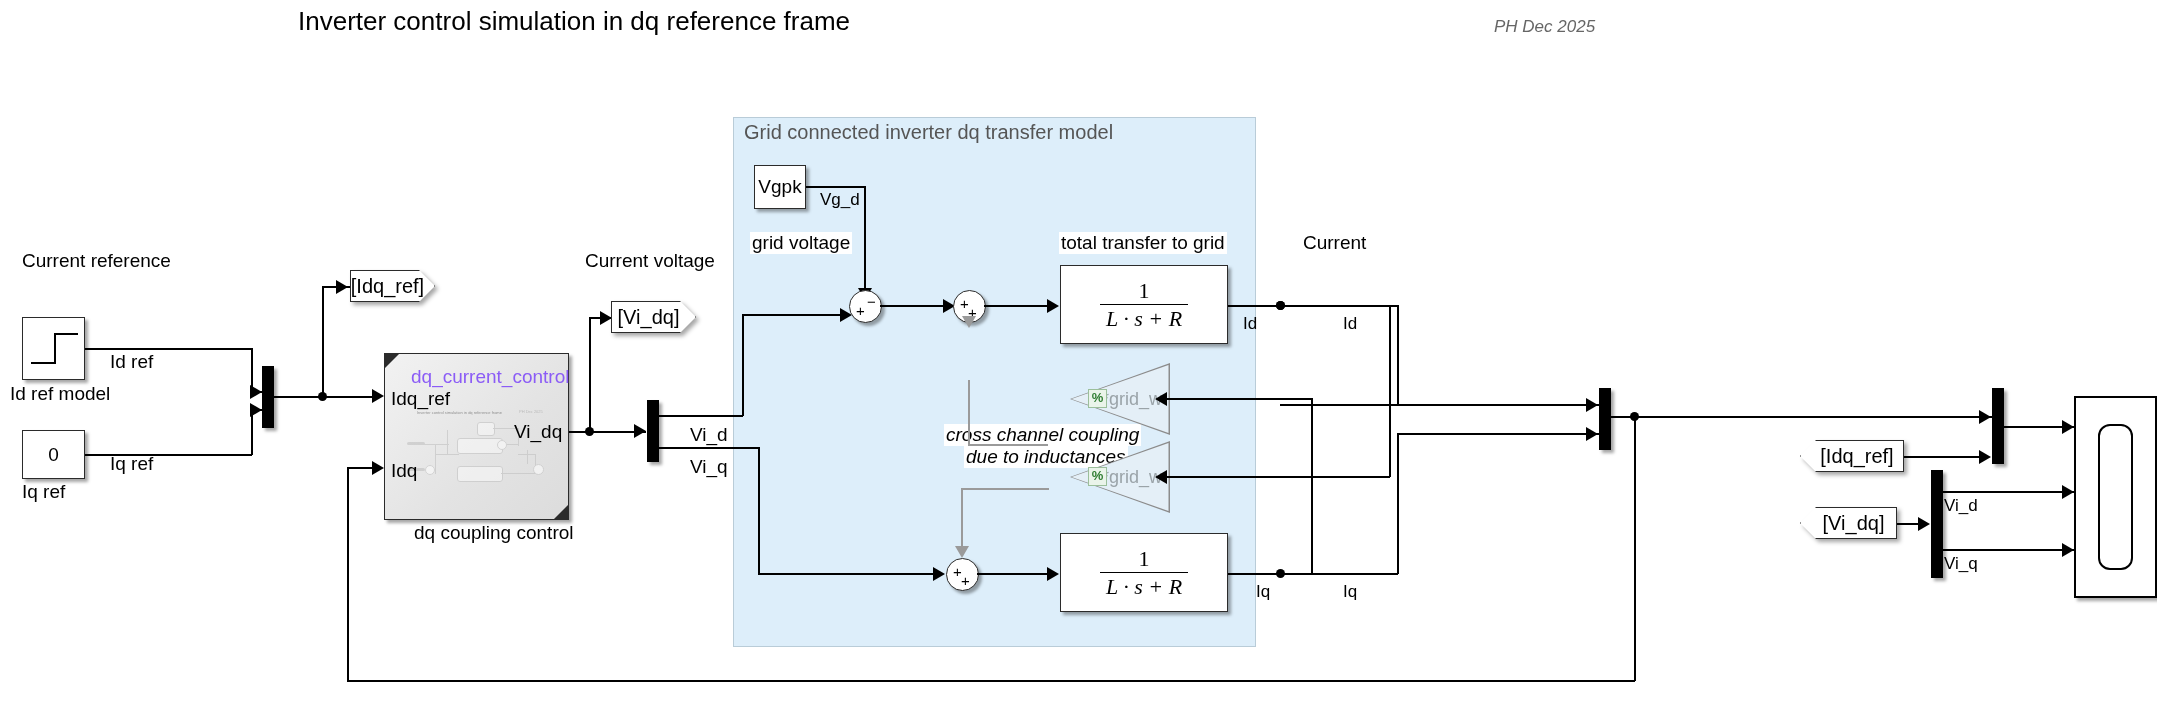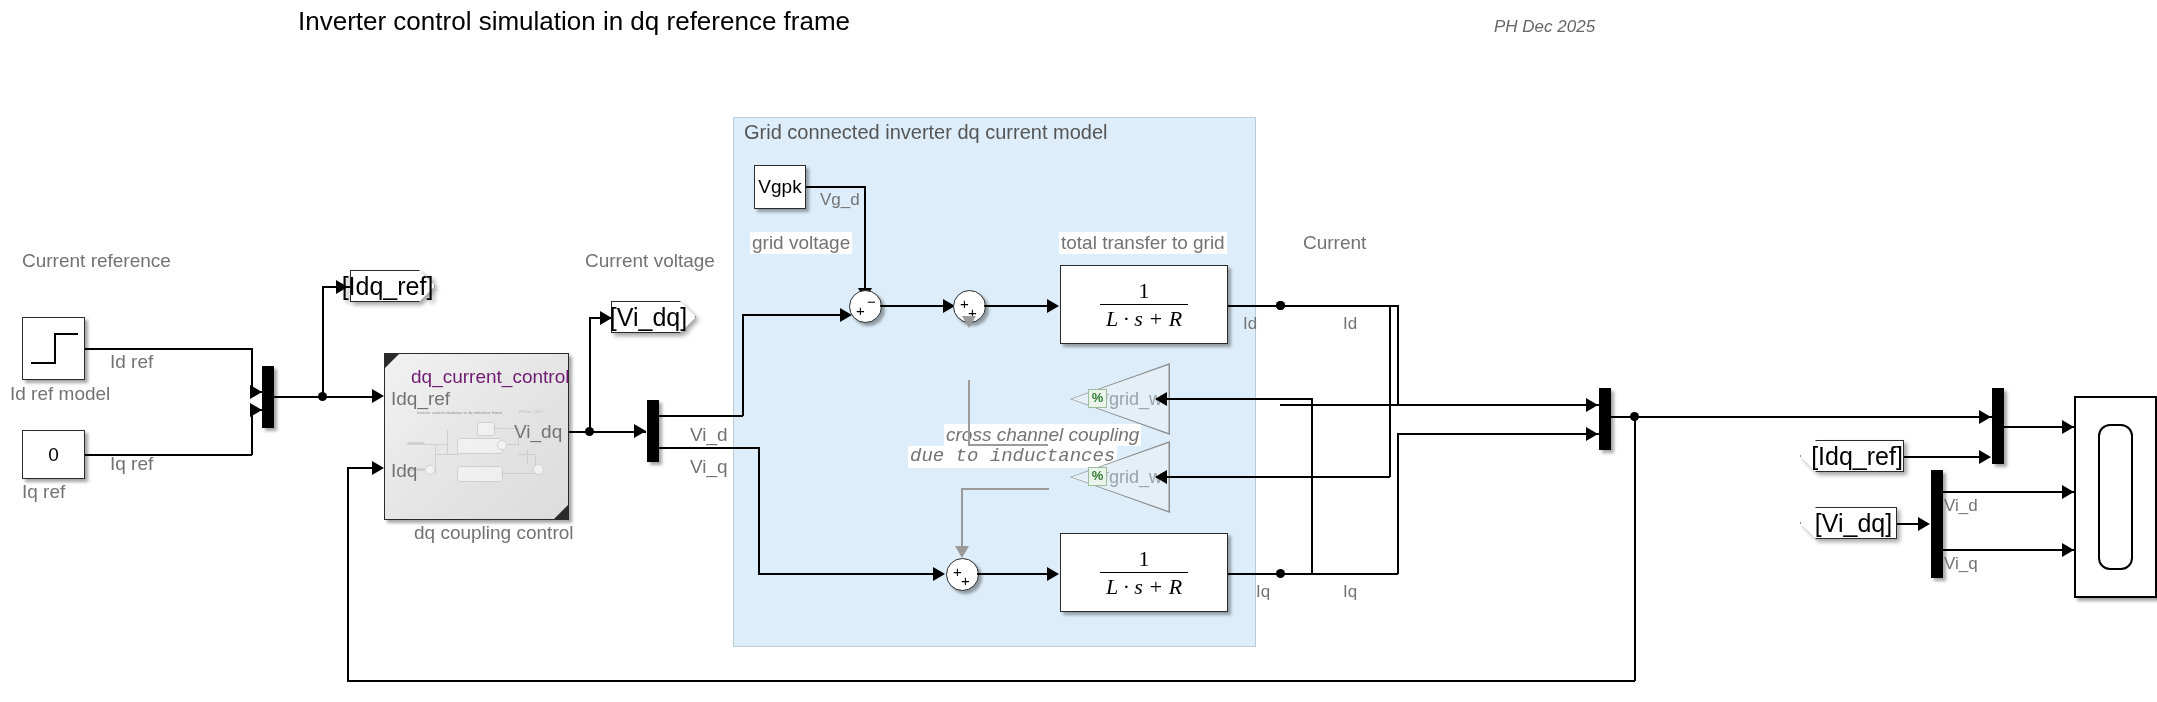--- a/index.html
+++ b/index.html
@@ -1,18 +1,18 @@
 <!DOCTYPE html>
 <html><head>
 <meta charset="utf-8">
 <style>
   html,body{margin:0;padding:0;background:#ffffff;}
   body{width:2157px;height:702px;position:relative;overflow:hidden;
        font-family:"Liberation Sans", sans-serif;color:#000;}
-  .txt{position:absolute;white-space:nowrap;font-size:19px;color:#737373;line-height:1.15;}
+  .txt{position:absolute;white-space:nowrap;font-size:19px;color:#000000;line-height:1.15;}
   .txt-sm{font-size:17px;}
   .title{position:absolute;font-size:26px;color:#000;white-space:nowrap;}
   .subtitle{position:absolute;font-size:17px;color:#666;font-style:italic;white-space:nowrap;}
   .lbl-white{background:#fff;padding:0 2px;}
   .sec-title{position:absolute;font-size:20px;color:#555;white-space:nowrap;}
 
   
   .area{position:absolute;background:#ddeefa;border:1px solid #b9ccd8;}
 
   
@@ -42,21 +42,21 @@
   .sum{position:absolute;border:1.6px solid #2b2b2b;border-radius:50%;background:#fff;
        box-shadow:3px 3px 3px rgba(0,0,0,.35);}
   .sum span{position:absolute;font-size:15px;line-height:1;}
 
   
   .tag{position:absolute;filter:drop-shadow(3px 3px 2px rgba(0,0,0,.35));}
   .tag .tagbody{position:absolute;inset:0;background:#fff;border:1.5px solid #2b2b2b;
        box-sizing:border-box;
        clip-path:polygon(0 0, calc(100% - 16px) 0, 100% 50%, calc(100% - 16px) 100%, 0 100%);}
   .tag .taglabel{position:absolute;inset:0;display:flex;align-items:center;justify-content:center;
-       font-size:25px;padding-right:10px;}
+       font-size:20px;padding-right:10px;}
   .tag.from .tagbody{clip-path:polygon(16px 0, 100% 0, 100% 100%, 16px 100%, 0 50%);}
   .tag.from .taglabel{padding-right:0;padding-left:10px;}
 
   
   .gain{position:absolute;}
   .gain .tri-outline{position:absolute;inset:0;
        background:#8c8c8c;
        clip-path:polygon(100% 0, 100% 100%, 0 50%);}
   .gain .tri-fill{position:absolute;left:1.5px;top:2px;right:1.5px;bottom:2px;
        background:#e4eff7;clip-path:polygon(100% 0, 100% 100%, 0 50%);}
@@ -89,29 +89,29 @@
   .step-ico .l{position:absolute;background:#000;}
   .italic{font-style:italic;}
 </style>
 </head>
 <body>
 
 <div class="title" style="left:298px;top:6px;">Inverter control simulation in dq reference frame</div>
 <div class="subtitle" style="left:1494px;top:17px;">PH Dec 2025</div>
 
 <div class="area" style="left:733px;top:117px;width:521px;height:528px;"></div>
-<div class="sec-title" style="left:744px;top:121px;">Grid connected inverter dq current model</div>
+<div class="sec-title" style="left:744px;top:121px;">Grid connected inverter dq transfer model</div>
 
 <div class="txt" style="left:22px;top:250px;">Current reference</div>
 <div class="txt" style="left:585px;top:250px;">Current voltage</div>
 <div class="txt" style="left:1303px;top:232px;">Current</div>
 <div class="txt lbl-white" style="left:750px;top:232px;">grid voltage</div>
 <div class="txt lbl-white" style="left:1059px;top:232px;">total transfer to grid</div>
 <div class="txt lbl-white italic" style="left:944px;top:424px;">cross channel coupling</div>
-<div class="txt lbl-white italic" style="left:908px;top:446px;font-family:Liberation Mono, monospace;">due to inductances</div>
+<div class="txt lbl-white italic" style="left:964px;top:446px;">due to inductances</div>
 
 <div class="blk" style="left:22px;top:317px;width:63px;height:63px;">
   <div class="step-ico" style="position:absolute;left:8px;top:10px;width:47px;height:43px;">
     <div class="l" style="left:0;top:34px;width:24px;height:2px;"></div>
     <div class="l" style="left:23px;top:5px;width:2px;height:31px;"></div>
     <div class="l" style="left:23px;top:5px;width:24px;height:2px;"></div>
   </div>
 </div>
 <div class="txt" style="left:10px;top:383px;">Id ref model</div>
 
@@ -169,21 +169,21 @@
     <div class="ln" style="left:100px;top:67px;width:34px;height:1px;"></div>
     <div class="cir" style="left:96px;top:34px;width:8px;height:8px;"></div>
     <div class="ln" style="left:92px;top:22px;width:26px;height:1px;"></div>
     <div class="ln" style="left:117px;top:22px;width:1px;height:18px;"></div>
     <div class="ln" style="left:117px;top:48px;width:18px;height:1px;"></div>
     <div class="ln" style="left:134px;top:48px;width:1px;height:14px;"></div>
     <div class="cir" style="left:132px;top:58px;width:9px;height:9px;"></div>
     <div class="ln" style="left:126px;top:44px;width:1px;height:14px;"></div>
   </div>
 </div>
-<div class="txt" style="left:411px;top:366px;color:#701a75;">dq_current_control</div>
+<div class="txt" style="left:411px;top:366px;color:#8b5cf6;">dq_current_control</div>
 <div class="txt" style="left:391px;top:388px;">Idq_ref</div>
 <div class="txt" style="left:391px;top:460px;">Idq</div>
 <div class="txt" style="left:514px;top:421px;">Vi_dq</div>
 <div class="txt" style="left:414px;top:522px;">dq coupling control</div>
 
 <div class="arr arr-r" style="left:372px;top:461px;"></div>
 <div class="wire wh" style="left:348px;top:467px;width:26px;"></div>
 <div class="wire wv" style="left:347px;top:467px;height:214px;"></div>
 <div class="wire wh" style="left:347px;top:680px;width:1288px;"></div>
 <div class="wire wv" style="left:1634px;top:416px;height:265px;"></div>

